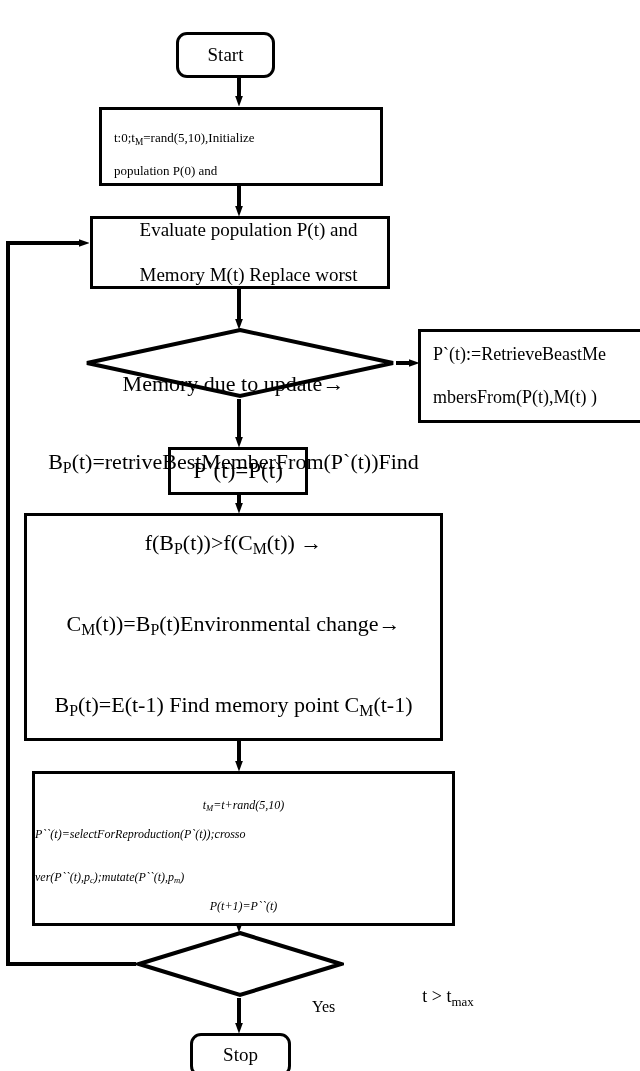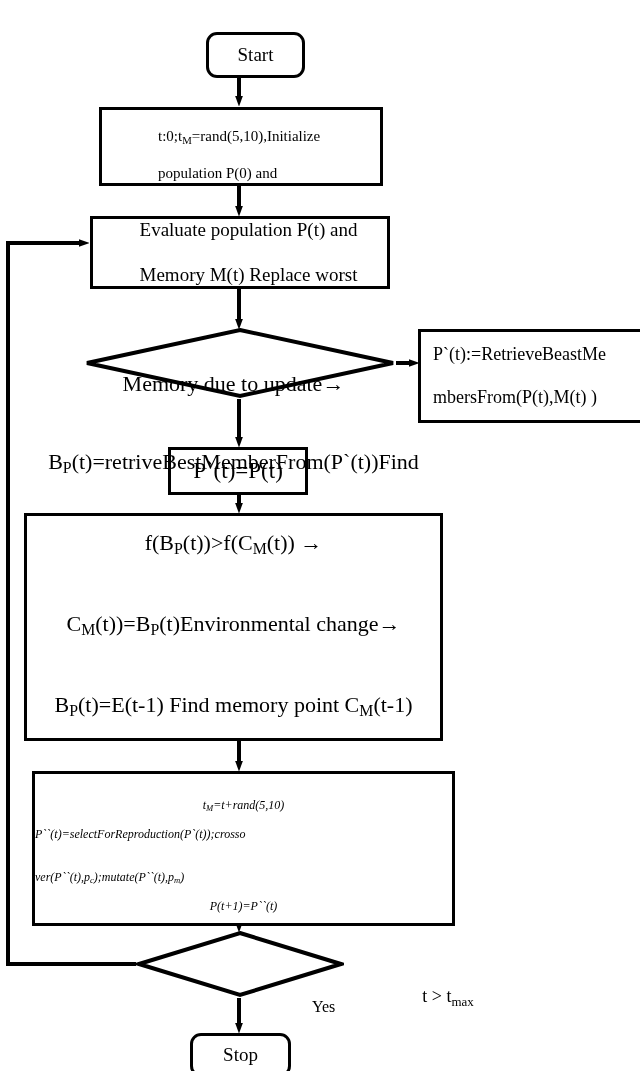--- a/index.html
+++ b/index.html
@@ -39,28 +39,27 @@
     border-radius: 11px;
     border-width: 3px;
   }
   .node .txt {
     display: block;
     width: 100%;
     white-space: pre-line;
   }
   
   #start-node {
-    left: 206px; top: 32px; width: 99px; height: 46px;
+    left: 176px; top: 32px; width: 99px; height: 46px;
     font-size: 19px;
   }
   #init-node {
     left: 99px; top: 107px; width: 284px; height: 79px;
-    font-size: 15px;
+    font-size: 13px;
     justify-content: flex-start;
-    padding-left: 44px;
   }
   #init-node .txt { text-align: left; padding-left: 12px; }
   #evaluate-node {
     left: 90px; top: 216px; width: 300px; height: 73px;
     font-size: 19px;
     padding-left: 17px;
   }
   #retrieve-node {
     left: 418px; top: 329px; width: 246px; height: 94px;
     font-size: 18px;

